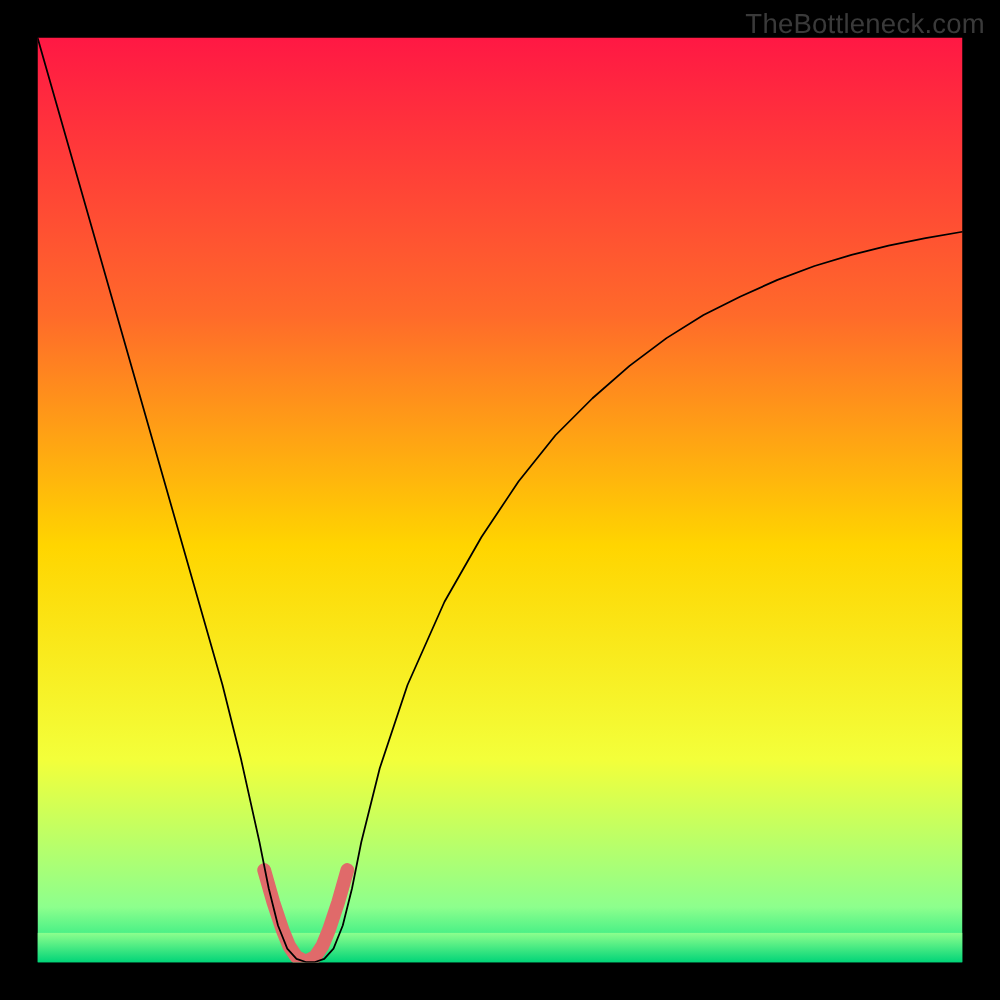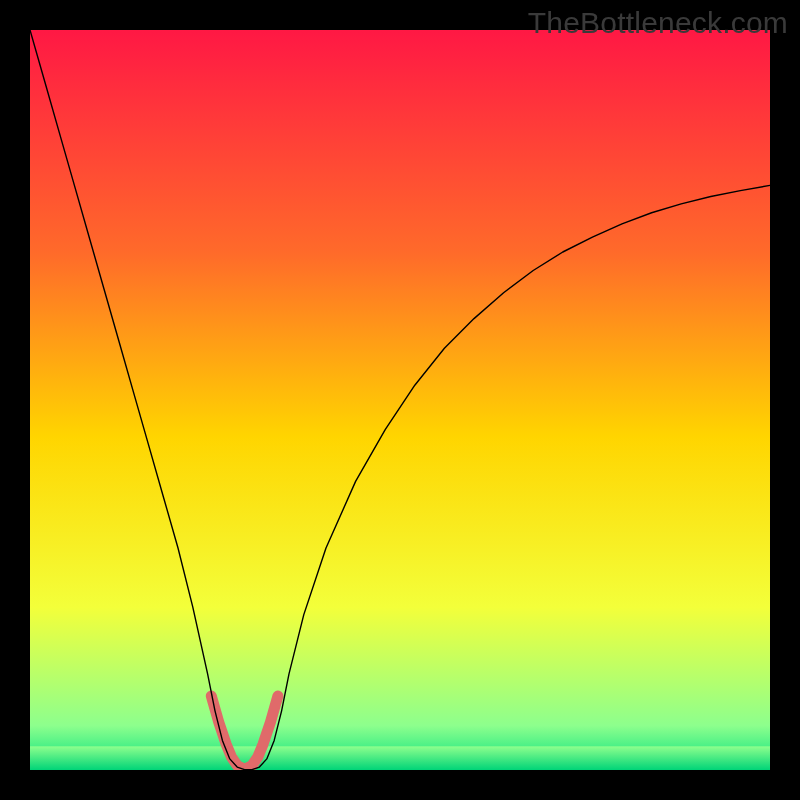--- a/index.html
+++ b/index.html
@@ -9,21 +9,21 @@
     background: #000;
     position: relative;
     overflow: hidden;
     font-family: Arial, Helvetica, sans-serif;
   }
   .watermark {
     position: absolute;
     top: 6px;
     right: 12px;
     color: #3a3a3a;
-    font-size: 30px;
+    font-size: 22px;
     font-weight: 500;
     z-index: 10;
     letter-spacing: 0.2px;
   }
   .plot {
     position: absolute;
     left: 30px;
     top: 30px;
     width: 740px;
     height: 740px;

